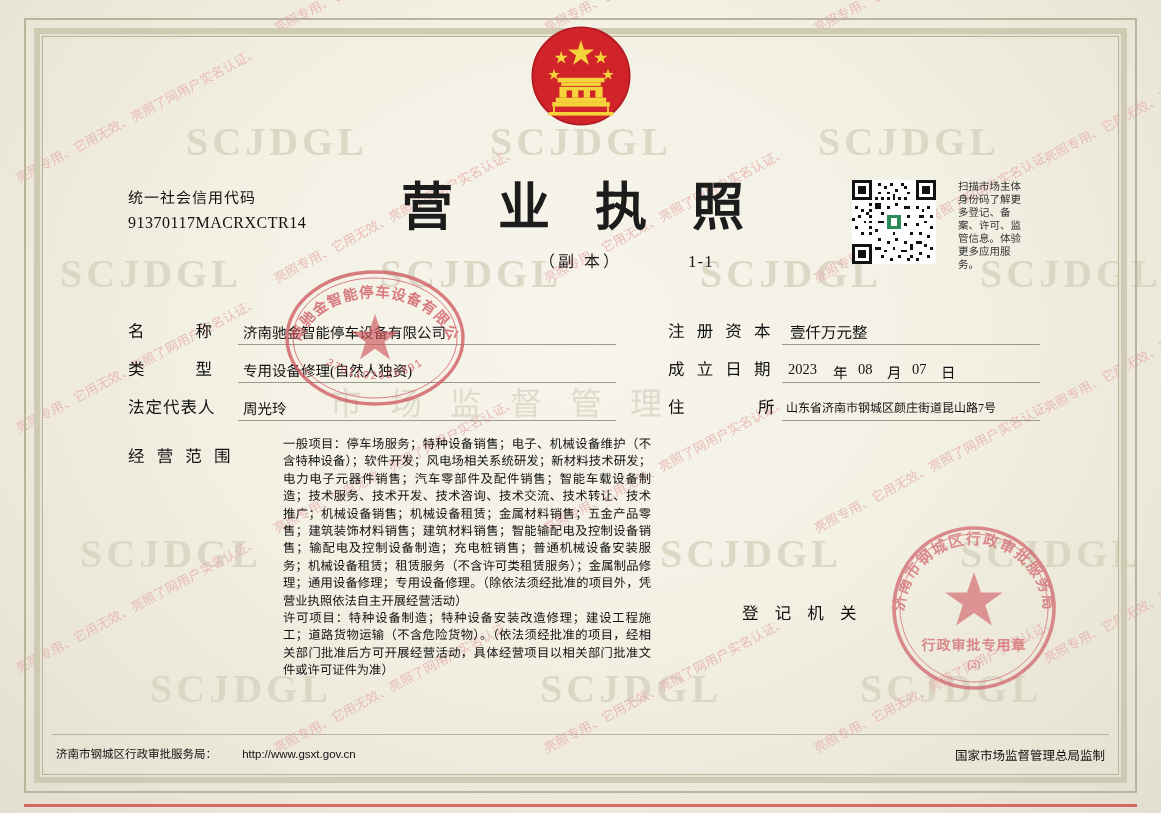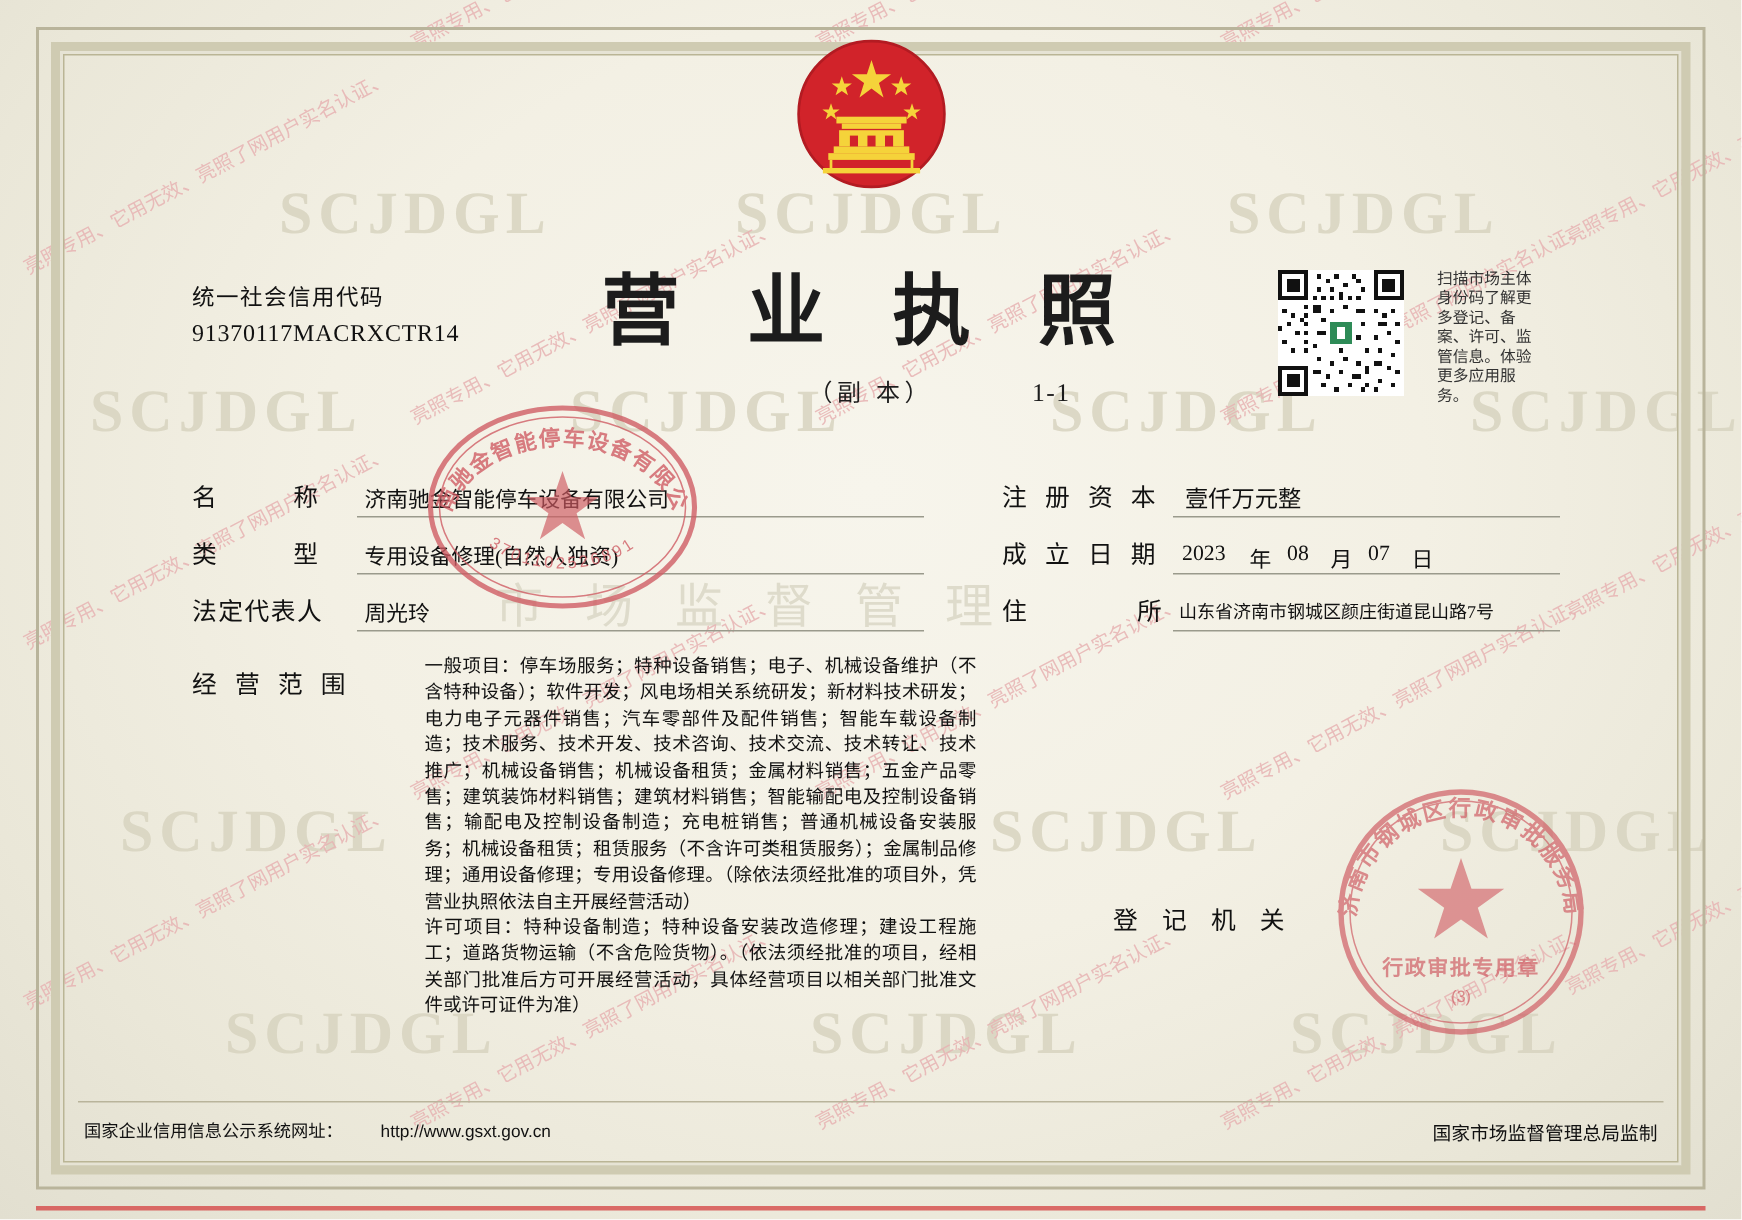--- a/index.html
+++ b/index.html
@@ -388,19 +388,19 @@
         <textPath href="#authTop" startOffset="50%" text-anchor="middle">济南市钢城区行政审批服务局</textPath>
       </text>
       <polygon points="86,50 93,70.5 114.8,70.5 97.2,83.1 103.9,103.6 86,91 68.1,103.6 74.8,83.1 57.2,70.5 79,70.5" fill="#cf5a62" opacity=".9"></polygon>
       <text x="86" y="128" font-size="14" fill="#cf5a62" text-anchor="middle" font-family="'Liberation Serif',serif" font-weight="bold" letter-spacing="1">行政审批专用章</text>
       <text x="86" y="146" font-size="11" fill="#cf5a62" text-anchor="middle" font-family="'Liberation Sans',sans-serif">(3)</text>
     </svg>
   </div>
 
   <div class="footer">
     <div class="footer-left">
-      <span>国家企业信用信息公示系统网址：</span>
+      <span>济南市钢城区行政审批服务局：</span>
       <span class="url">http://www.gsxt.gov.cn</span>
     </div>
     <div class="footer-right">国家市场监督管理总局监制</div>
   </div>
 
 </div>
 
 </body></html>

